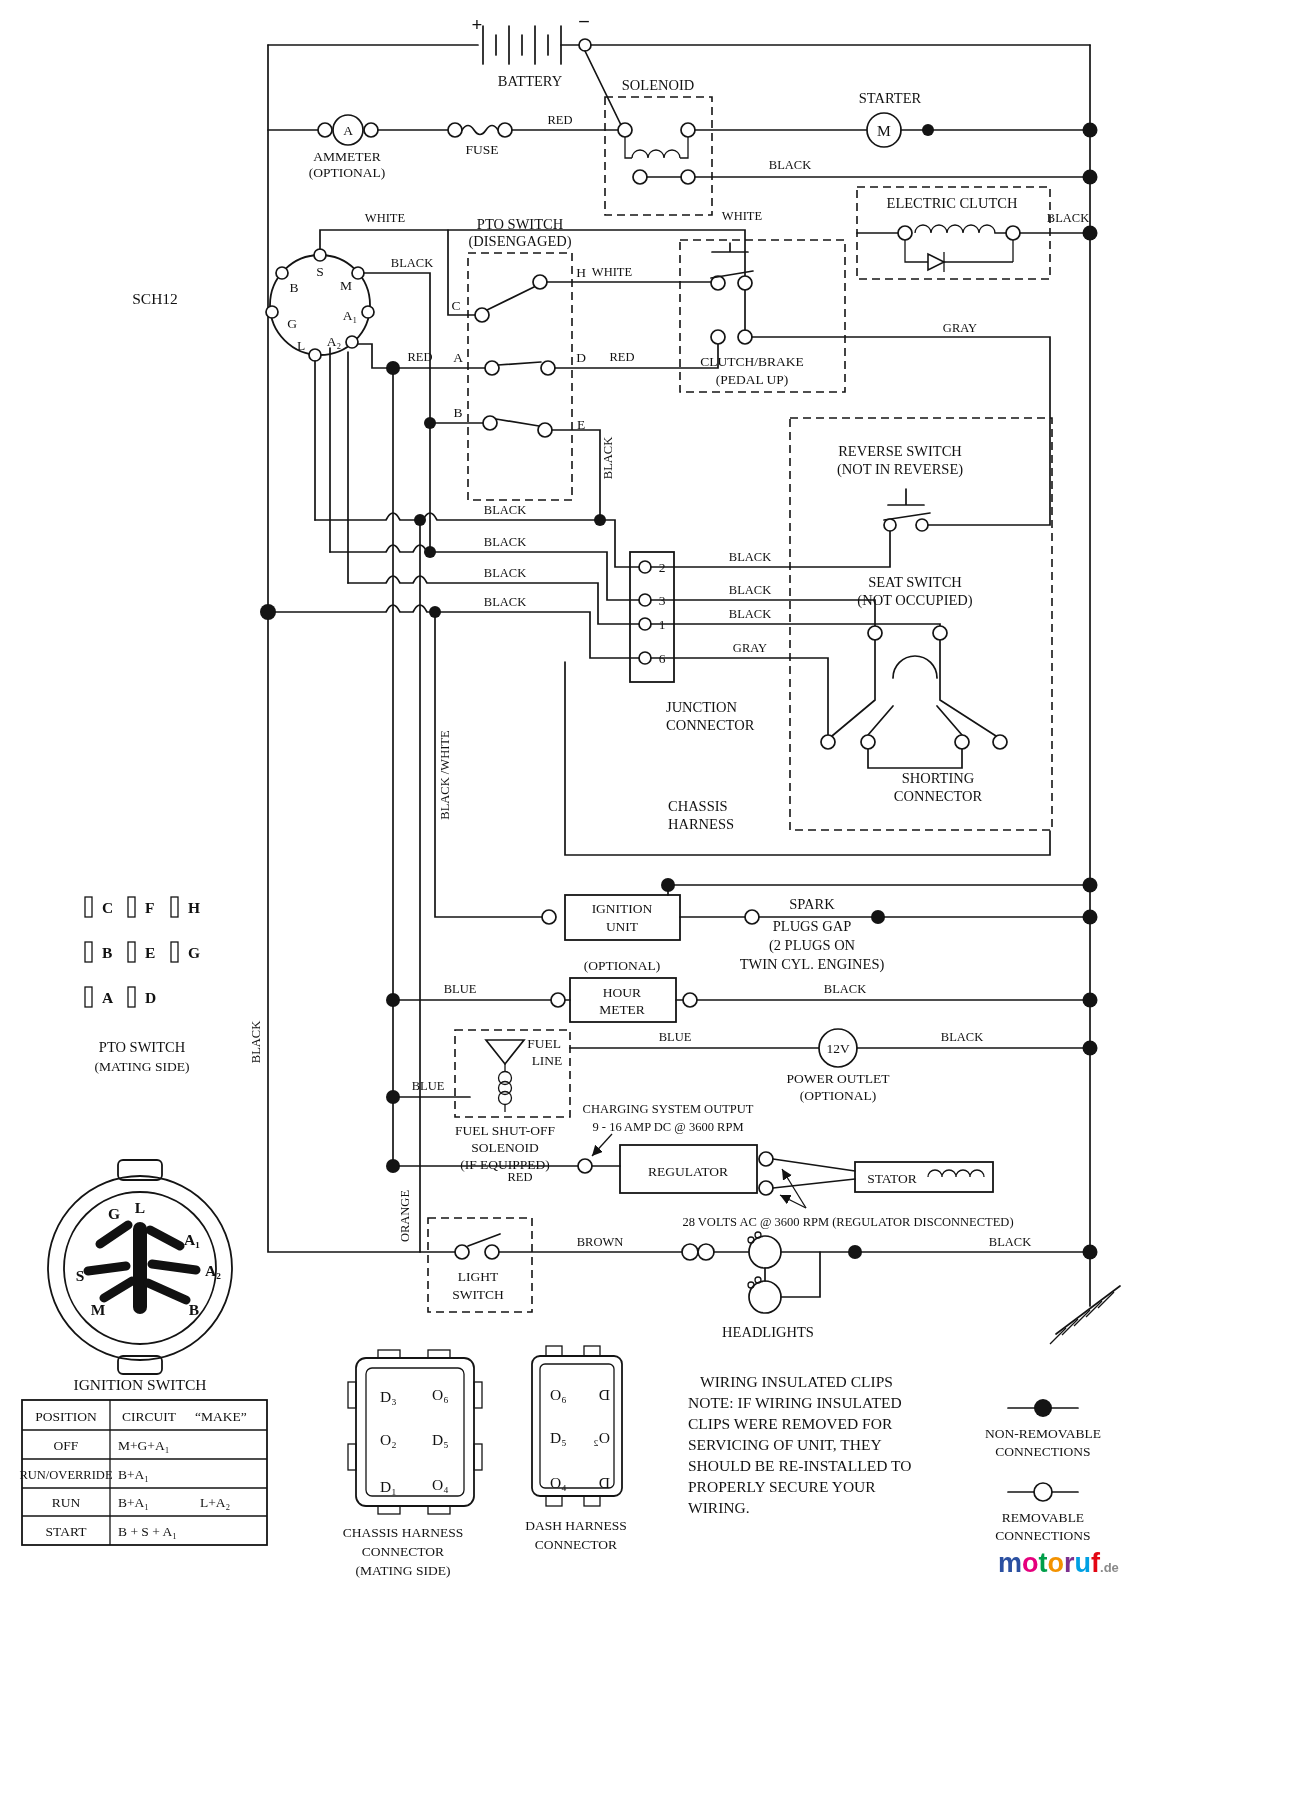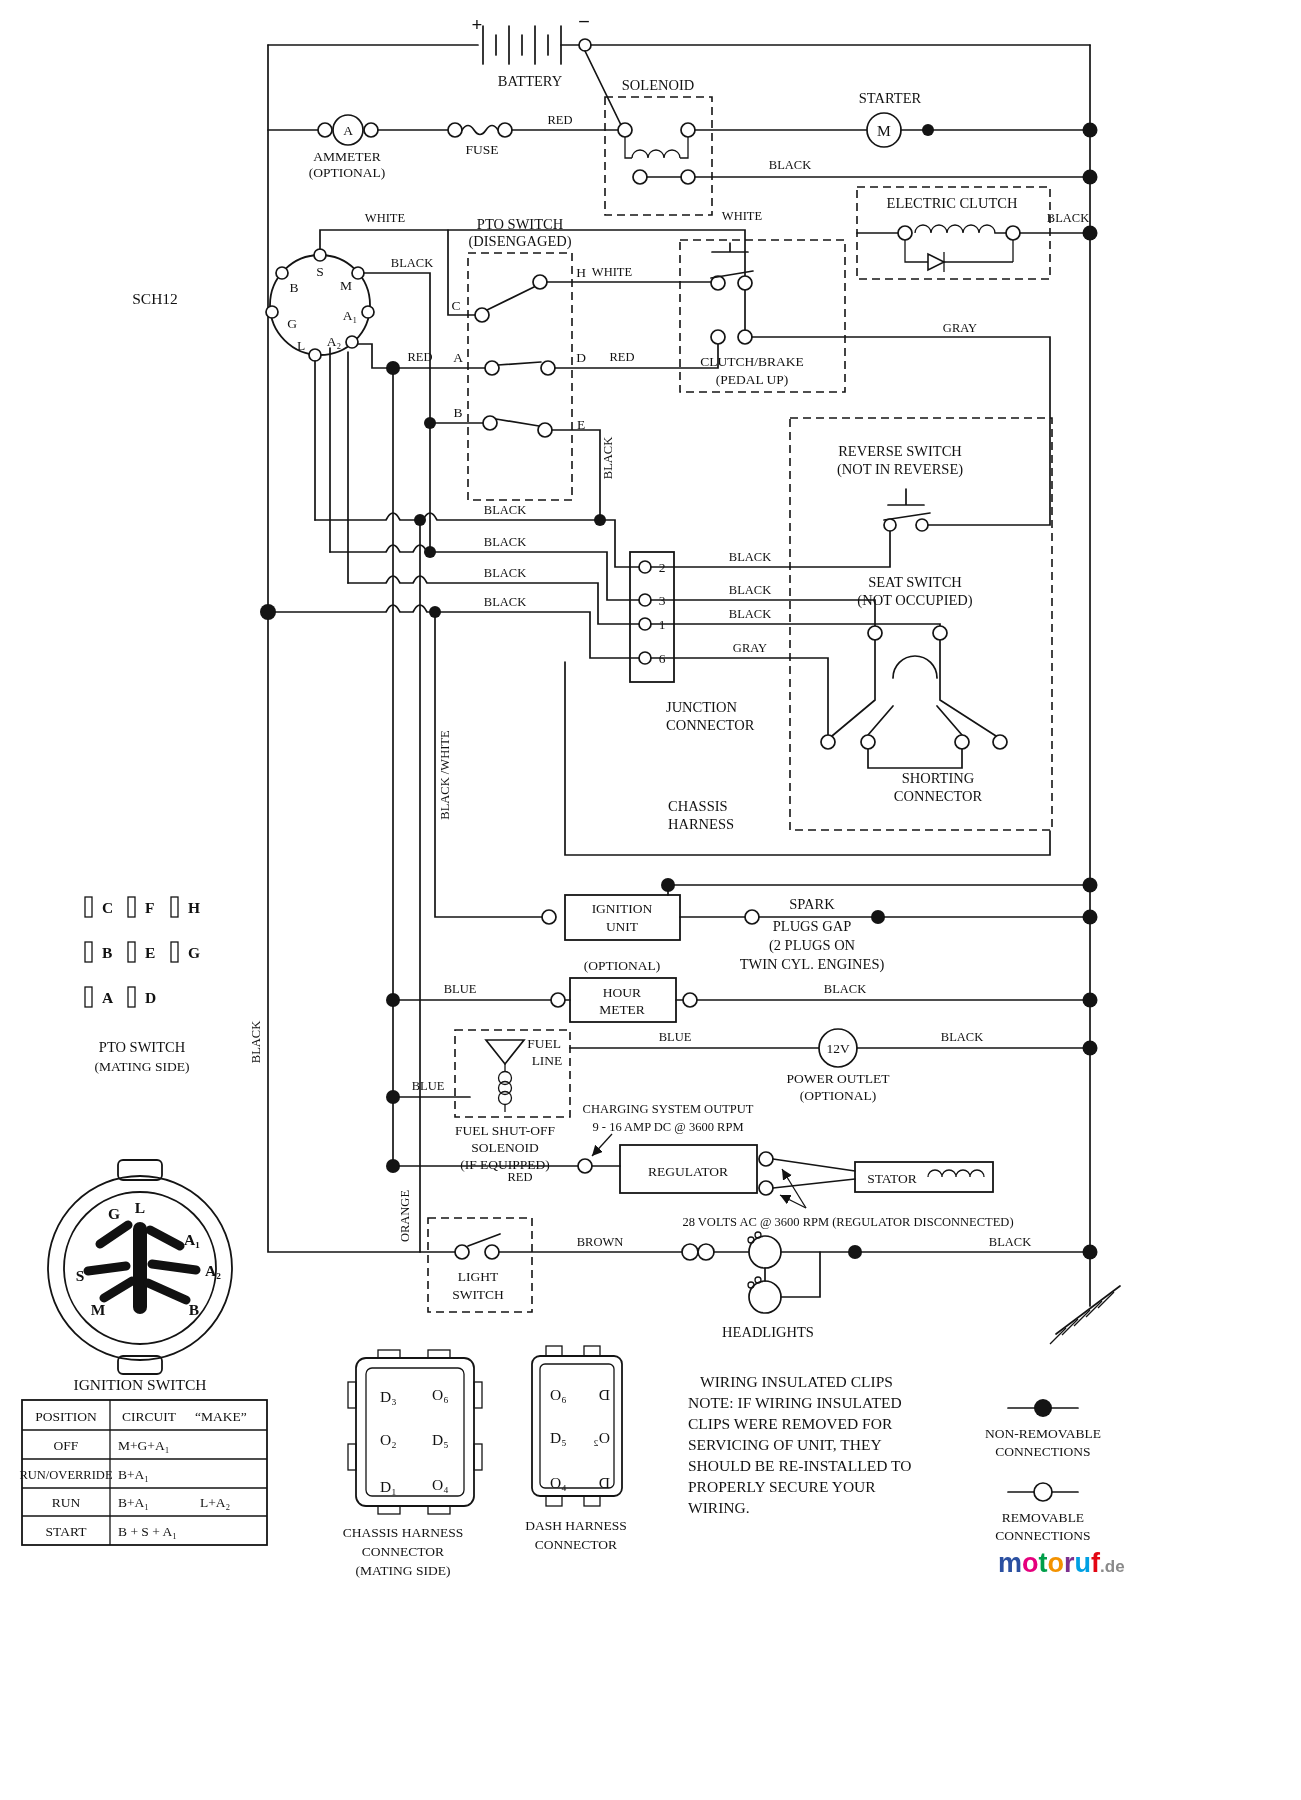--- a/index.html
+++ b/index.html
@@ -9,21 +9,21 @@
   .t12{font-size:12.5px}.t13{font-size:13.5px}.t14{font-size:14.5px}.t15{font-size:15.5px}.t18{font-size:19px}
   .mid{text-anchor:middle}.b{font-weight:bold}
   .wire{fill:none;stroke:#141414;stroke-width:1.7;stroke-linecap:round}
   .dash{fill:none;stroke:#141414;stroke-width:1.6;stroke-dasharray:8 5}
   .box{fill:none;stroke:#141414;stroke-width:1.8}
   .thin{fill:none;stroke:#141414;stroke-width:1.3}
   .oc{fill:#fff;stroke:#141414;stroke-width:1.7}
   .dot{fill:#141414;stroke:none}
   .thick{fill:none;stroke:#111;stroke-width:9;stroke-linecap:round}
   #logo{position:absolute;left:998px;top:1548px;font-family:"Liberation Sans",sans-serif;font-weight:bold;font-size:27px;letter-spacing:0px;}
-  #logo .logo-suffix{font-size:17px;font-weight:bold;}
+  #logo .logo-suffix{font-size:13px;font-weight:bold;}
 </style>
 </head>
 <body>
 
 <div id="page">
 <svg width="1301" height="1800" viewBox="0 0 1301 1800">
 <defs>
   <marker id="arr" markerWidth="10" markerHeight="10" refX="8" refY="4" orient="auto">
           <path d="M0,0 L8,4 L0,8 z" fill="#111"></path>
         </marker>

